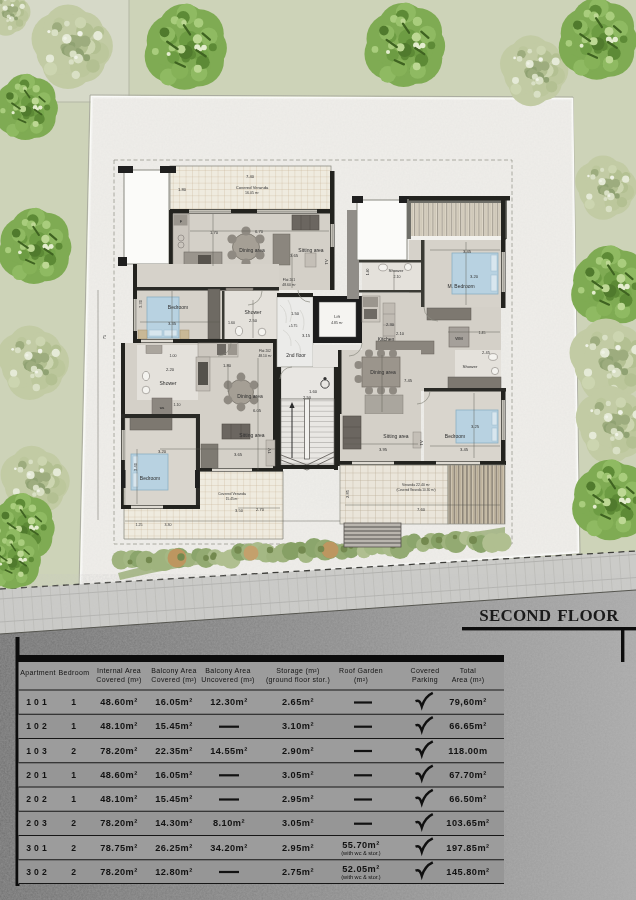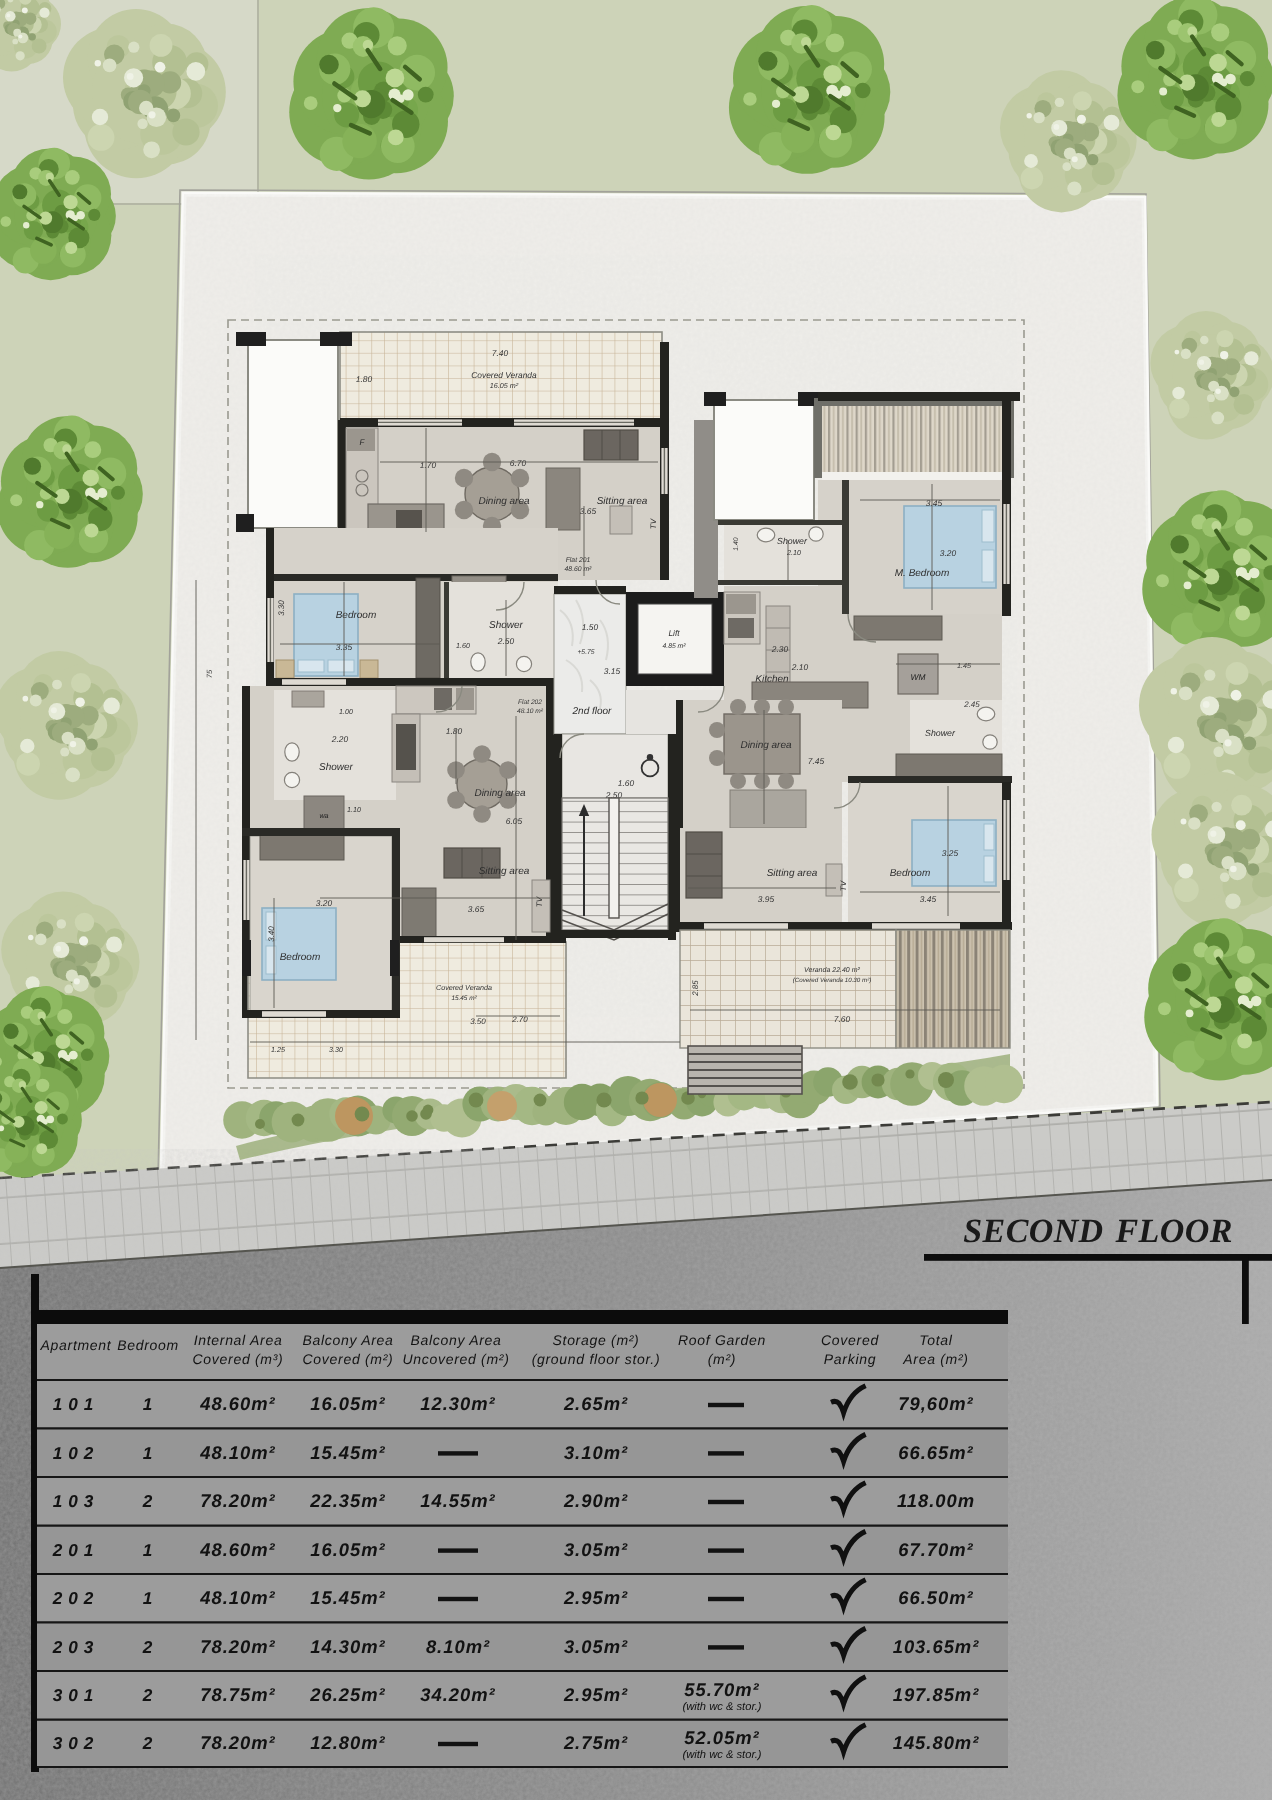--- a/index.html
+++ b/index.html
@@ -1,16 +1,16 @@
 <!DOCTYPE html>
 <html><head>
 <meta charset="utf-8">
 <style>
 html,body{margin:0;padding:0;background:#fff;}
-#page{position:relative;width:636px;height:900px;overflow:hidden;font-family:"Liberation Sans",sans-serif;font-style:italic;}
+#page{position:relative;width:636px;height:900px;overflow:hidden;font-family:"Liberation Sans",sans-serif;}
 svg{display:block;}
 </style>
 </head>
 <body>
 <div id="page">
 <svg width="636" height="900" viewBox="0 0 636 900" font-family="Liberation Sans, sans-serif">
 <defs>
 <filter id="grain" x="-5%" y="-5%" width="110%" height="110%">
   <feTurbulence type="fractalNoise" baseFrequency="0.55" numOctaves="3" result="n"></feTurbulence>
   <feColorMatrix in="n" type="matrix" values="0 0 0 0 0.55 0 0 0 0 0.55 0 0 0 0 0.55 0 0 0 0.28 0"></feColorMatrix>

